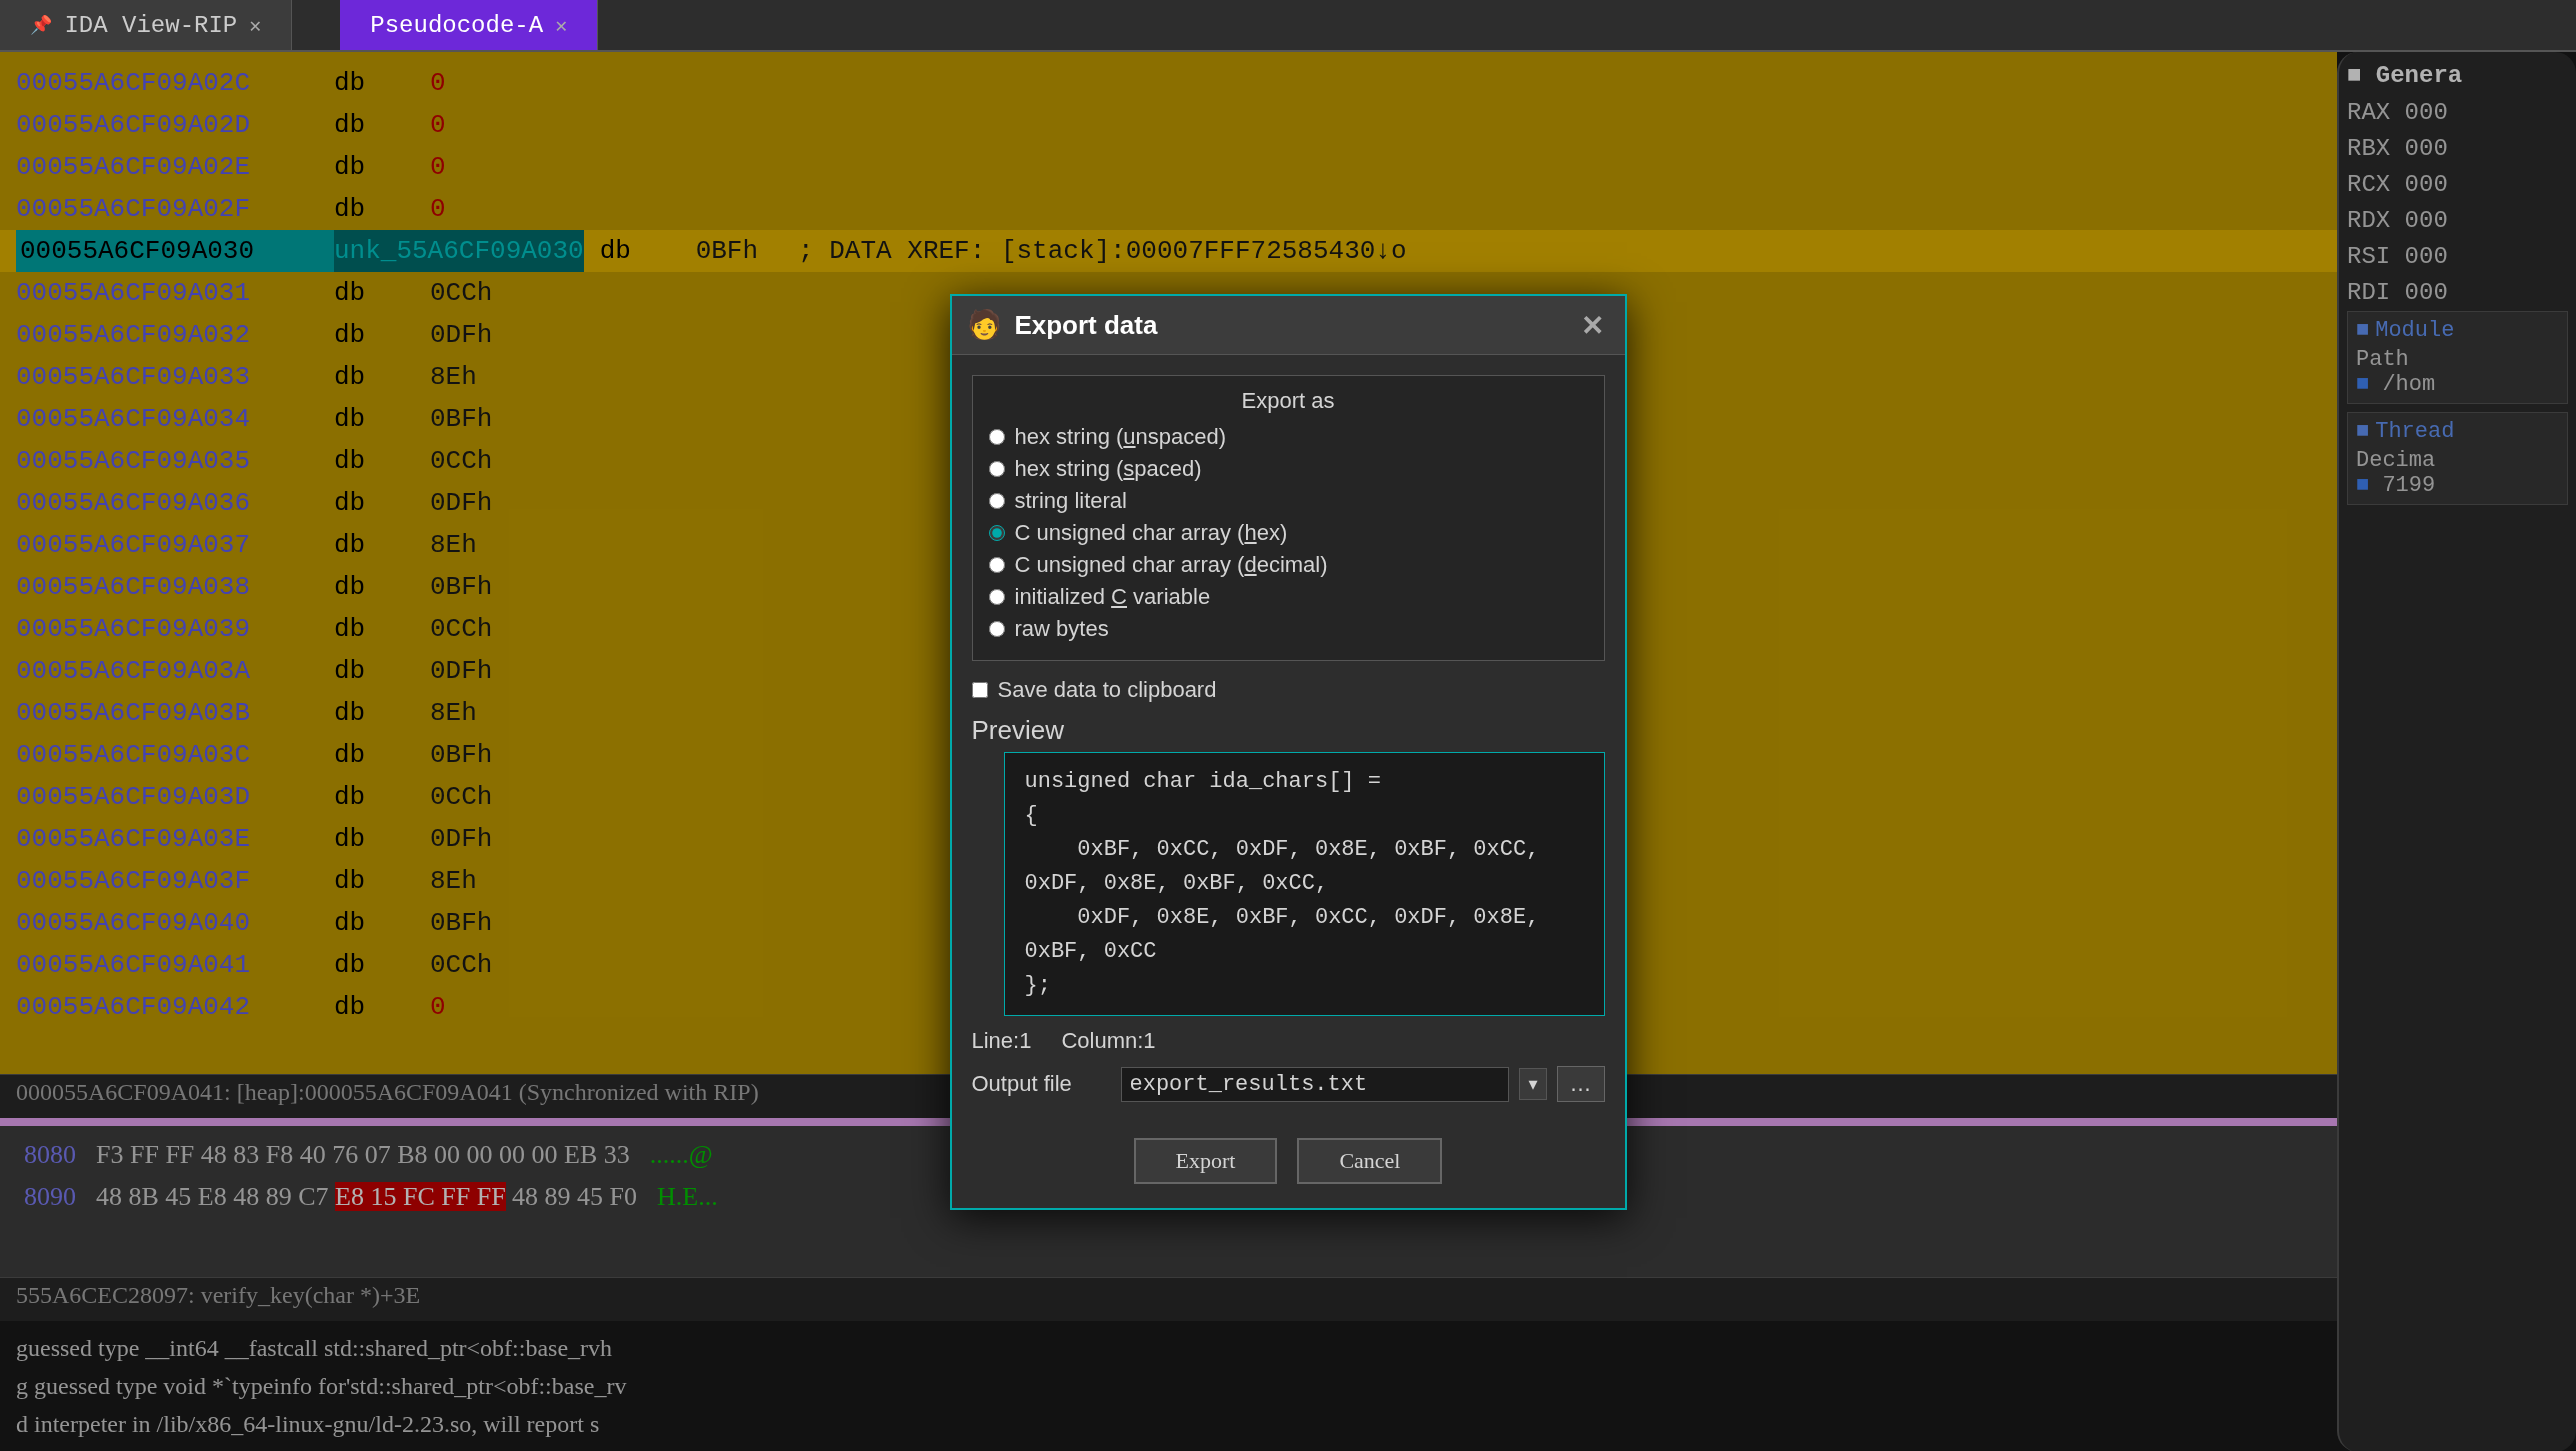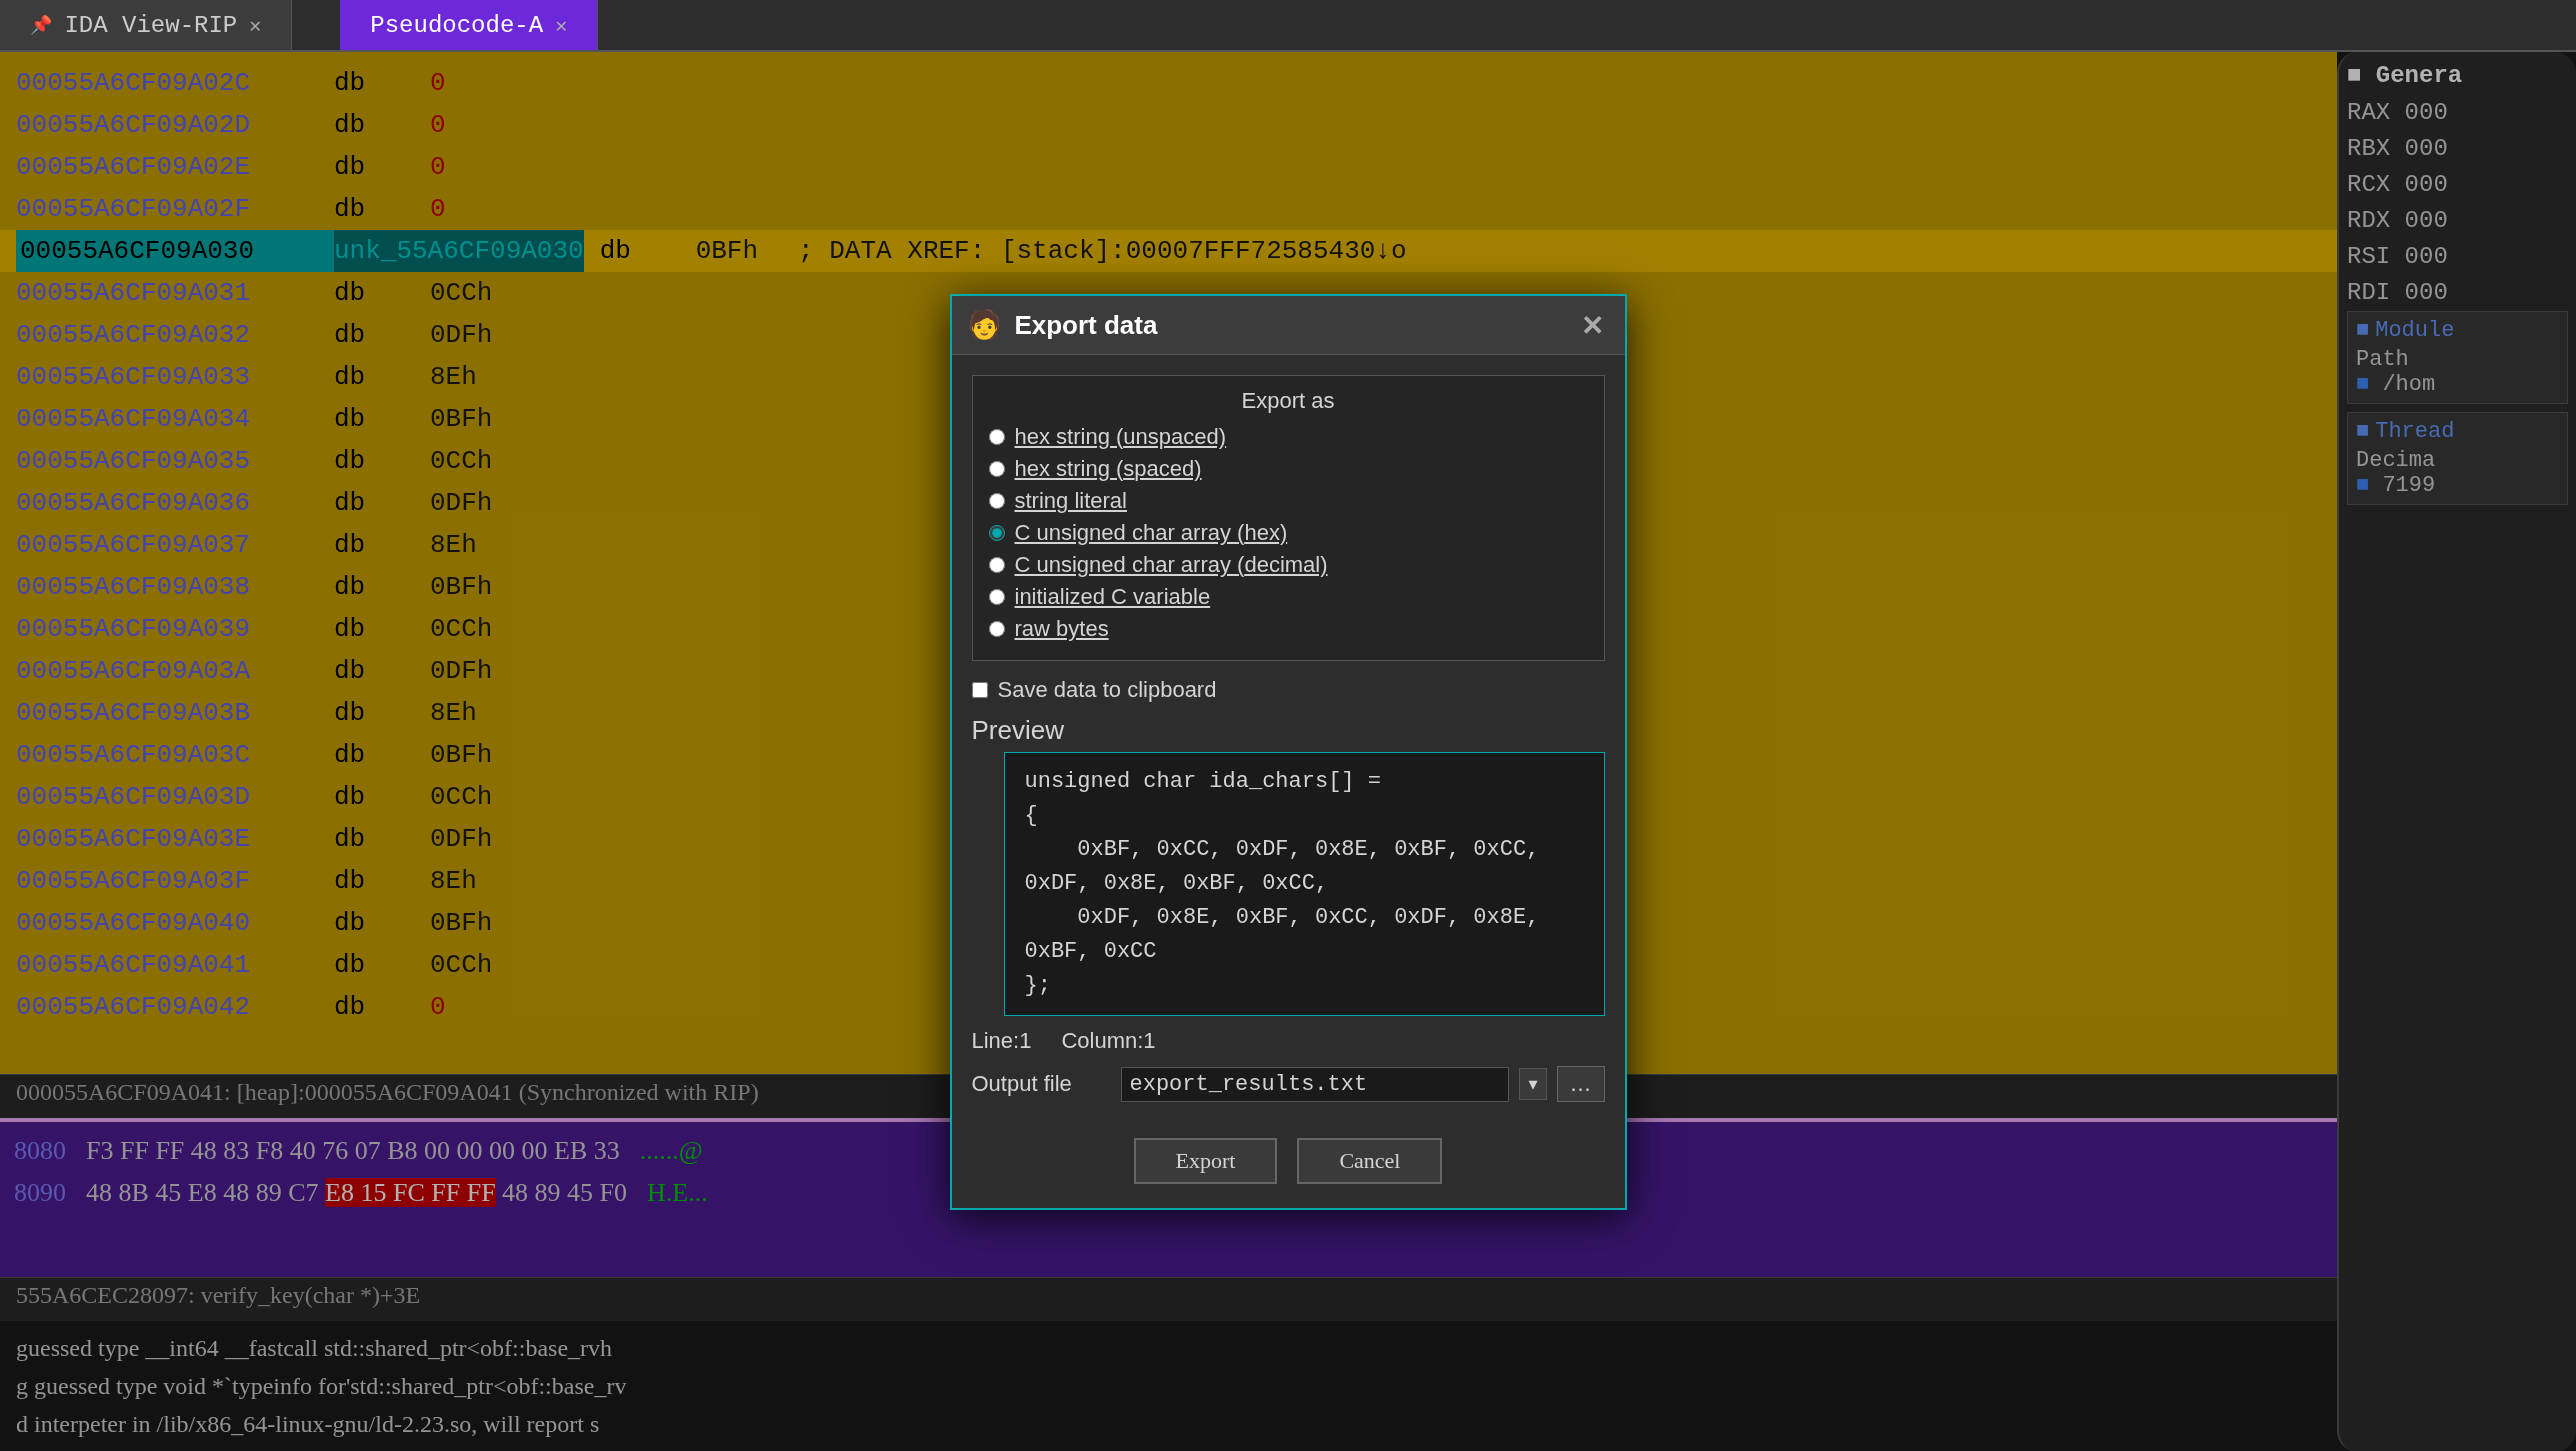--- a/index.html
+++ b/index.html
@@ -105,23 +105,23 @@
       position: absolute;
       bottom: 0;
       left: 0;
       right: 0;
       height: 378px;
       background: #1a1a1a;
       font-family: Liberation Serif, serif;
     }
     .hex-view {
       height: 159px;
-      background: #4c1d95;
-      border-top: 4px solid #f0abfc;
-      padding: 8px 14px;
+      background: #404040;
+      border-top: 8px solid #f0abfc;
+      padding: 8px 24px;
       font-size: 26px;
       line-height: 42px;
       color: #d4d4d4;
       overflow: hidden;
     }
     .hex-row {
       display: flex;
       gap: 20px;
     }
     .hex-addr { color: #8080ff; }
@@ -260,21 +260,20 @@
     }
     .radio-option {
       display: flex;
       align-items: center;
       gap: 10px;
       margin: 6px 0;
       font-family: Arial, sans-serif;
       font-size: 22px;
       color: #d4d4d4;
       cursor: pointer;
-      text-decoration: underline;
     }
     .radio-option input[type=radio] {
       cursor: pointer;
       width: 16px;
       height: 16px;
       accent-color: #00aaaa;
     }
     .underline-char { text-decoration: underline; }
 
     .checkbox-row {

